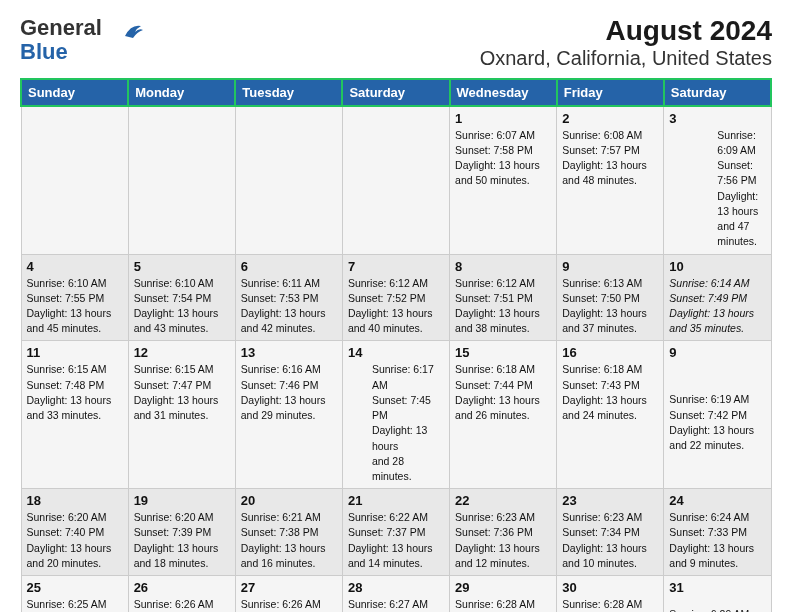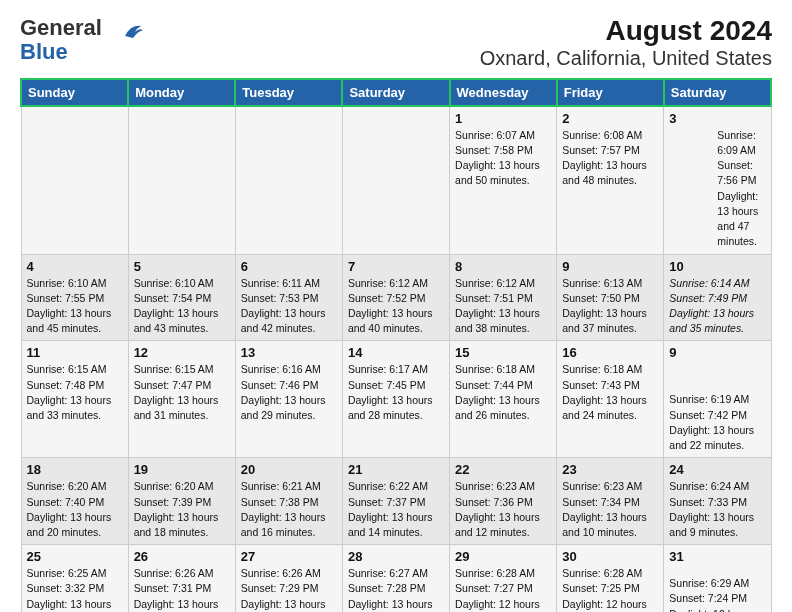--- a/index.html
+++ b/index.html
@@ -215,21 +215,21 @@
         </td>
         <td>
           <span class="day-number">13</span>
           <div class="cell-content" style="white-space: pre-line;">Sunrise: 6:16 AM
 Sunset: 7:46 PM
 Daylight: 13 hours
 and 29 minutes.</div>
         </td>
         <td>
           <span class="day-number">14</span>
-          <div class="cell-content" style="white-space: pre-line;">Sunrise: 6:17 AM
+          <div class="cell-content" style="white-space: pre-line; margin-left: 24px;">Sunrise: 6:17 AM
 Sunset: 7:45 PM
 Daylight: 13 hours
 and 28 minutes.</div>
         </td>
         <td>
           <span class="day-number">15</span>
           <div class="cell-content" style="white-space: pre-line;">Sunrise: 6:18 AM
 Sunset: 7:44 PM
 Daylight: 13 hours
 and 26 minutes.</div>

